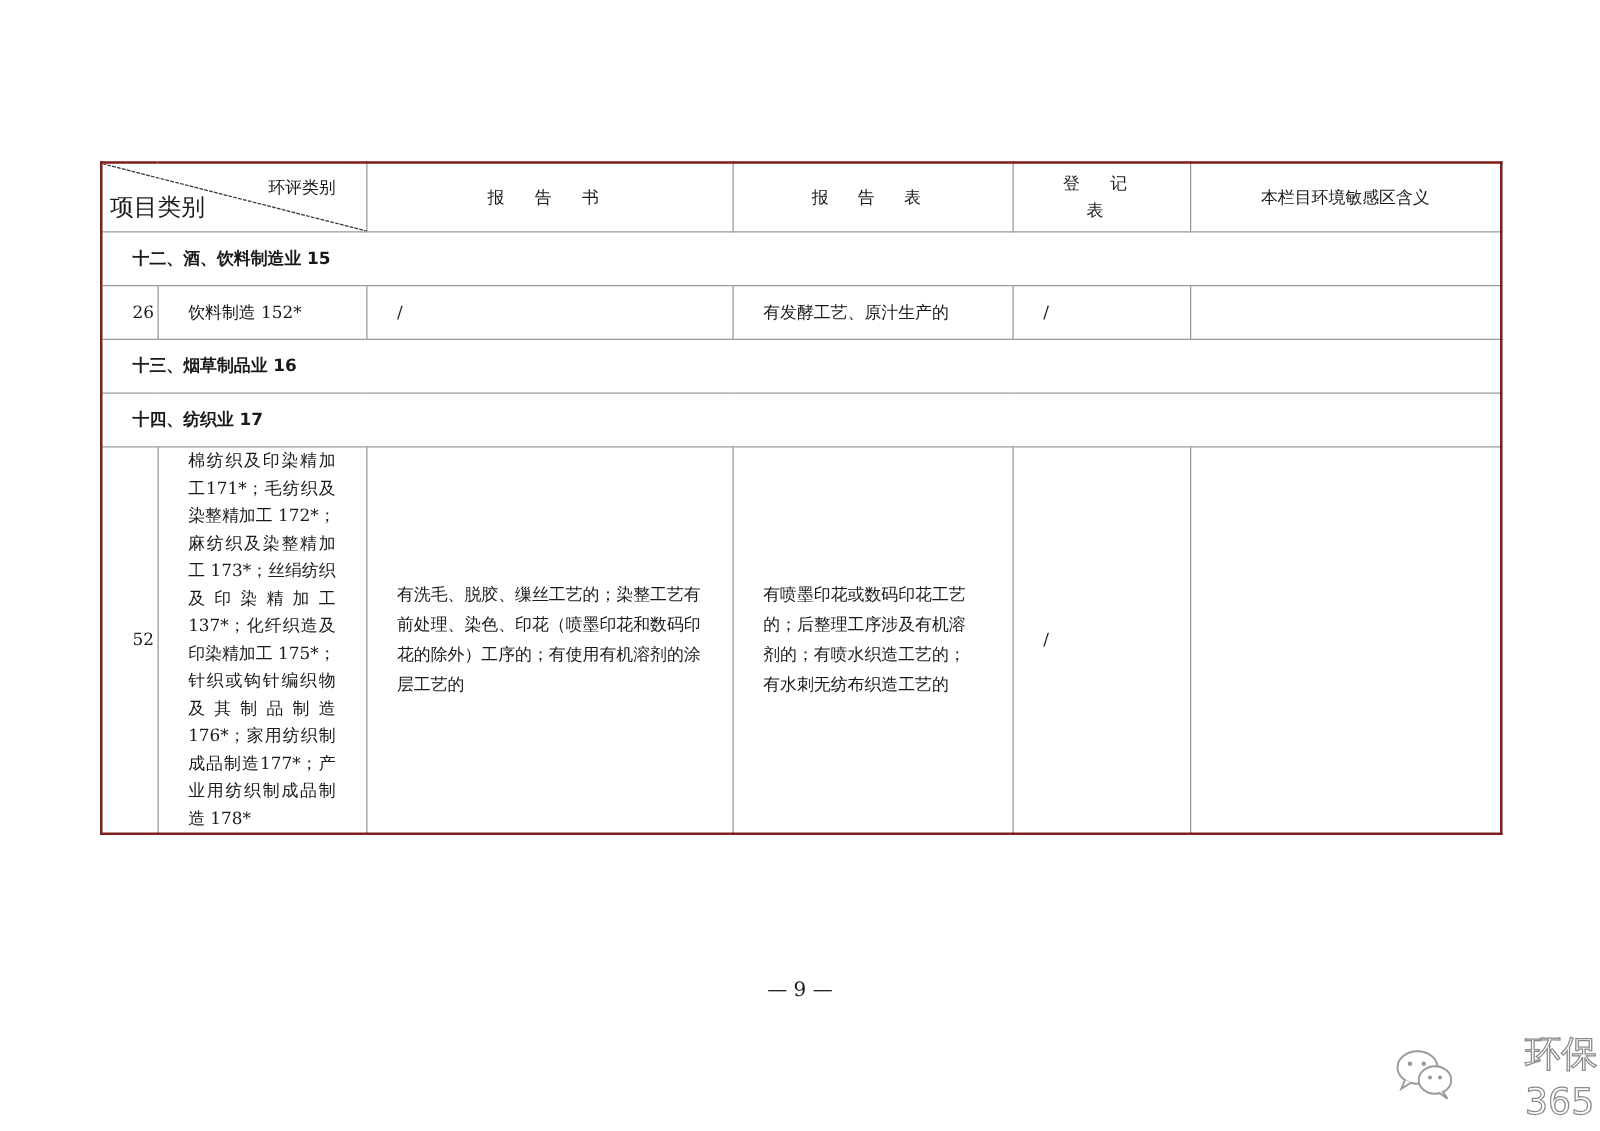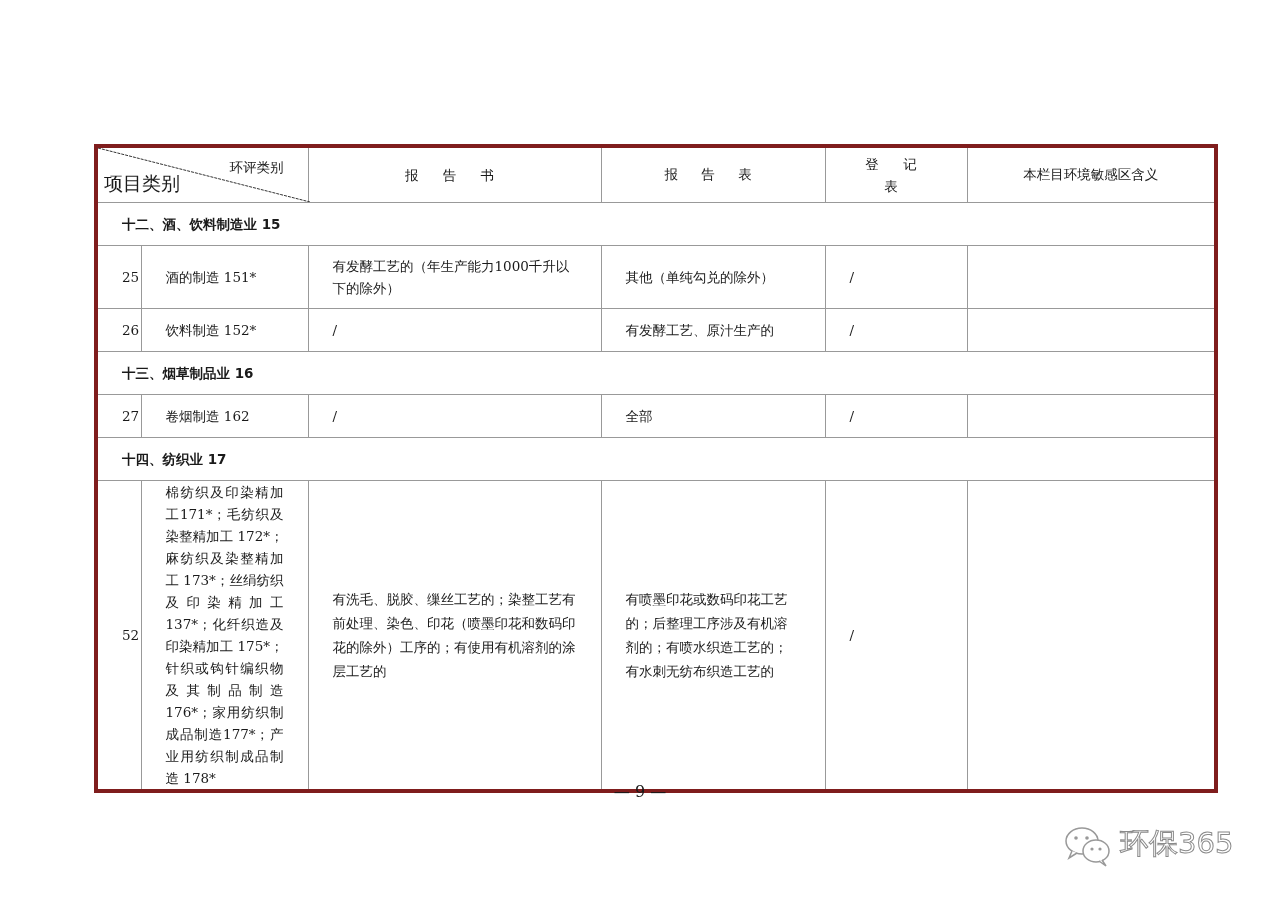--- a/index.html
+++ b/index.html
@@ -1,39 +1,39 @@
 <!DOCTYPE html>
 <html><head>
 <meta charset="utf-8">
 <style>
   html, body { margin:0; padding:0; background:#ffffff; }
   body { width:1280px; height:905px; position:relative; overflow:hidden;
          font-family:"DejaVu Sans","Liberation Sans",sans-serif; color:#1a1a1a; }
   .page { position:absolute; left:0; top:0; width:1280px; height:905px; background:#fff; }
-  table.main { position:absolute; left:80px; top:144px; width:1120px;
-               border-collapse:collapse; table-layout:fixed; border:4px solid #7f1d1d;margin-left:14px; }
+  table.main { position:absolute; left:80px; top:129px; width:1120px;
+               border-collapse:collapse; table-layout:fixed; border:2px solid #7f1d1d; }
   table.main td { padding:0 24px; font-size:13.5px; line-height:22px; vertical-align:middle;
                   border:1px solid #999; }
   .b-dark-l { border-left:1.5px solid #222 !important;font-family:Liberation Serif, serif; }
   .hdr td { height:54px; text-align:center; font-size:14px; letter-spacing:0px; }
   .diag { position:relative; padding:0 !important; }
   .diag svg { position:absolute; left:0; top:0; }
   .diag .top-lbl { position:absolute; right:24px; top:8px; font-size:13.5px; }
   .diag .bot-lbl { position:absolute; left:6px; bottom:8px; font-size:19px; }
   .spaced { letter-spacing:10px; }
   .section td { height:42px; font-weight:bold; font-size:13.5px; padding-left:6px; }
   .num { text-align:center; font-family:"DejaVu Serif","Liberation Serif",serif; font-size:13.5px; }
   .serif { font-family:"DejaVu Serif","Liberation Serif",serif; }
   .r25 td { height:62px; }
   .r26 td, .r27 td { height:42px; }
   .r28 td { height:285px; }
   .justify { text-align:justify; line-height:24.5px; }
   .pagenum { position:absolute; left:600px; top:782px; width:80px; text-align:center;
              font-family:"DejaVu Serif","Liberation Serif",serif; font-size:16px; }
-  .watermark { position:absolute; left:1062px; top:824px; display:flex; color:#9a9a9a; }
+  .watermark { position:absolute; left:1114px; top:824px; display:flex; align-items:center; color:#9a9a9a;gap:48px; }
   .watermark .wm-text { font-size:29px; color:#fff; -webkit-text-stroke:1px #8a8a8a; letter-spacing:0px; margin-left:4px; }
 </style>
 </head>
 <body>
 
 <div class="page">
 
 <table class="main">
   <colgroup>
     <col style="width:45px">
@@ -55,47 +55,31 @@
     </td>
     <td><span class="spaced">报 告 书</span></td>
     <td class="b-dark-l"><span class="spaced">报 告 表</span></td>
     <td><span class="spaced">登 记 表</span></td>
     <td class="b-dark-l">本栏目环境敏感区含义</td>
   </tr>
 
   <tr class="section">
     <td colspan="6">十二、酒、饮料制造业 15</td>
   </tr>
-  <tr class="r25">
-    <td class="num">25</td>
-    <td class="b-dark-l serif">酒的制造 151*</td>
-    <td class="serif">有发酵工艺的（年生产能力1000千升以下的除外）</td>
-    <td class="b-dark-l serif">其他（单纯勾兑的除外）</td>
-    <td class="serif">/</td>
-    <td class="b-dark-l"></td>
-  </tr>
   <tr class="r26">
     <td class="num">26</td>
     <td class="b-dark-l serif">饮料制造 152*</td>
     <td class="serif">/</td>
     <td class="b-dark-l serif">有发酵工艺、原汁生产的</td>
     <td class="serif">/</td>
     <td class="b-dark-l"></td>
   </tr>
 
   <tr class="section">
     <td colspan="6">十三、烟草制品业 16</td>
-  </tr>
-  <tr class="r27">
-    <td class="num">27</td>
-    <td class="b-dark-l serif">卷烟制造 162</td>
-    <td class="serif">/</td>
-    <td class="b-dark-l serif">全部</td>
-    <td class="serif">/</td>
-    <td class="b-dark-l"></td>
   </tr>
 
   <tr class="section">
     <td colspan="6">十四、纺织业 17</td>
   </tr>
   <tr class="r28">
     <td class="num">52</td>
     <td class="b-dark-l serif justify">棉纺织及印染精加工171*；毛纺织及染整精加工 172*；麻纺织及染整精加工 173*；丝绢纺织及印染精加工 137*；化纤织造及印染精加工 175*；针织或钩针编织物及其制品制造 176*；家用纺织制成品制造177*；产业用纺织制成品制造 178*</td>
     <td class="serif" style="line-height:24px;">有洗毛、脱胶、缫丝工艺的；染整工艺有前处理、染色、印花（喷墨印花和数码印花的除外）工序的；有使用有机溶剂的涂层工艺的</td>
     <td class="b-dark-l serif" style="line-height:24px;">有喷墨印花或数码印花工艺的；后整理工序涉及有机溶剂的；有喷水织造工艺的；有水刺无纺布织造工艺的</td>

